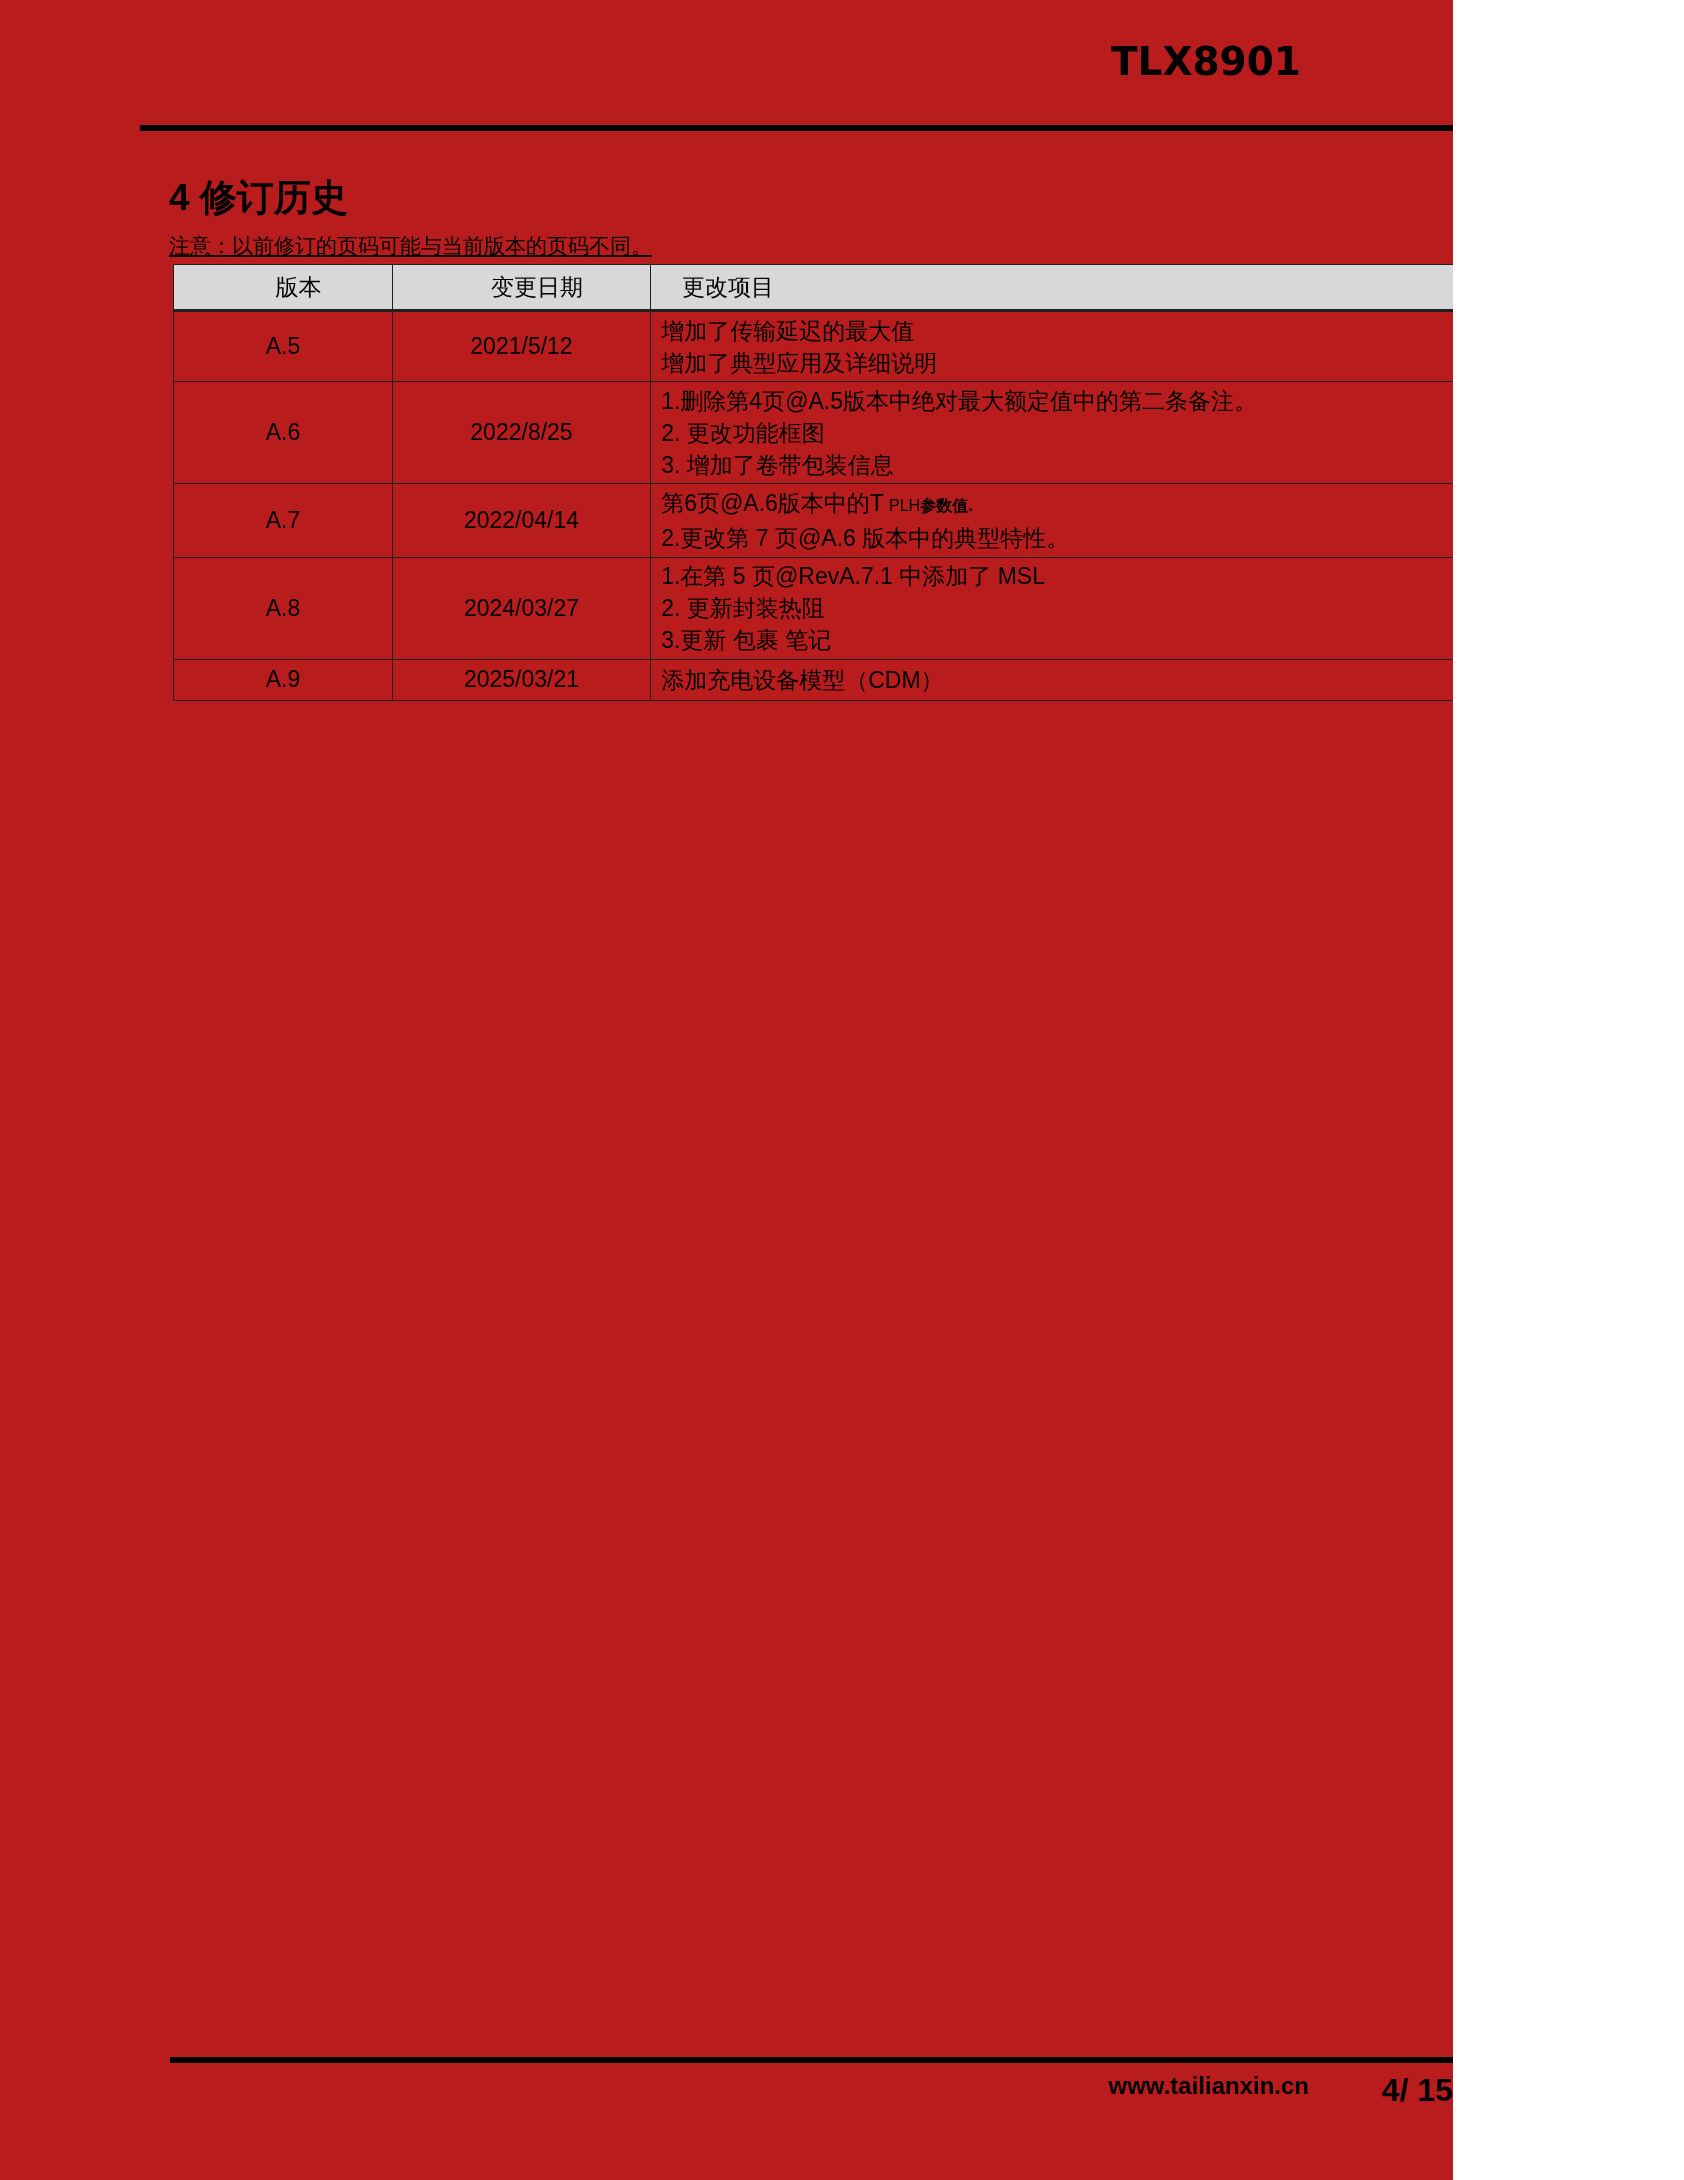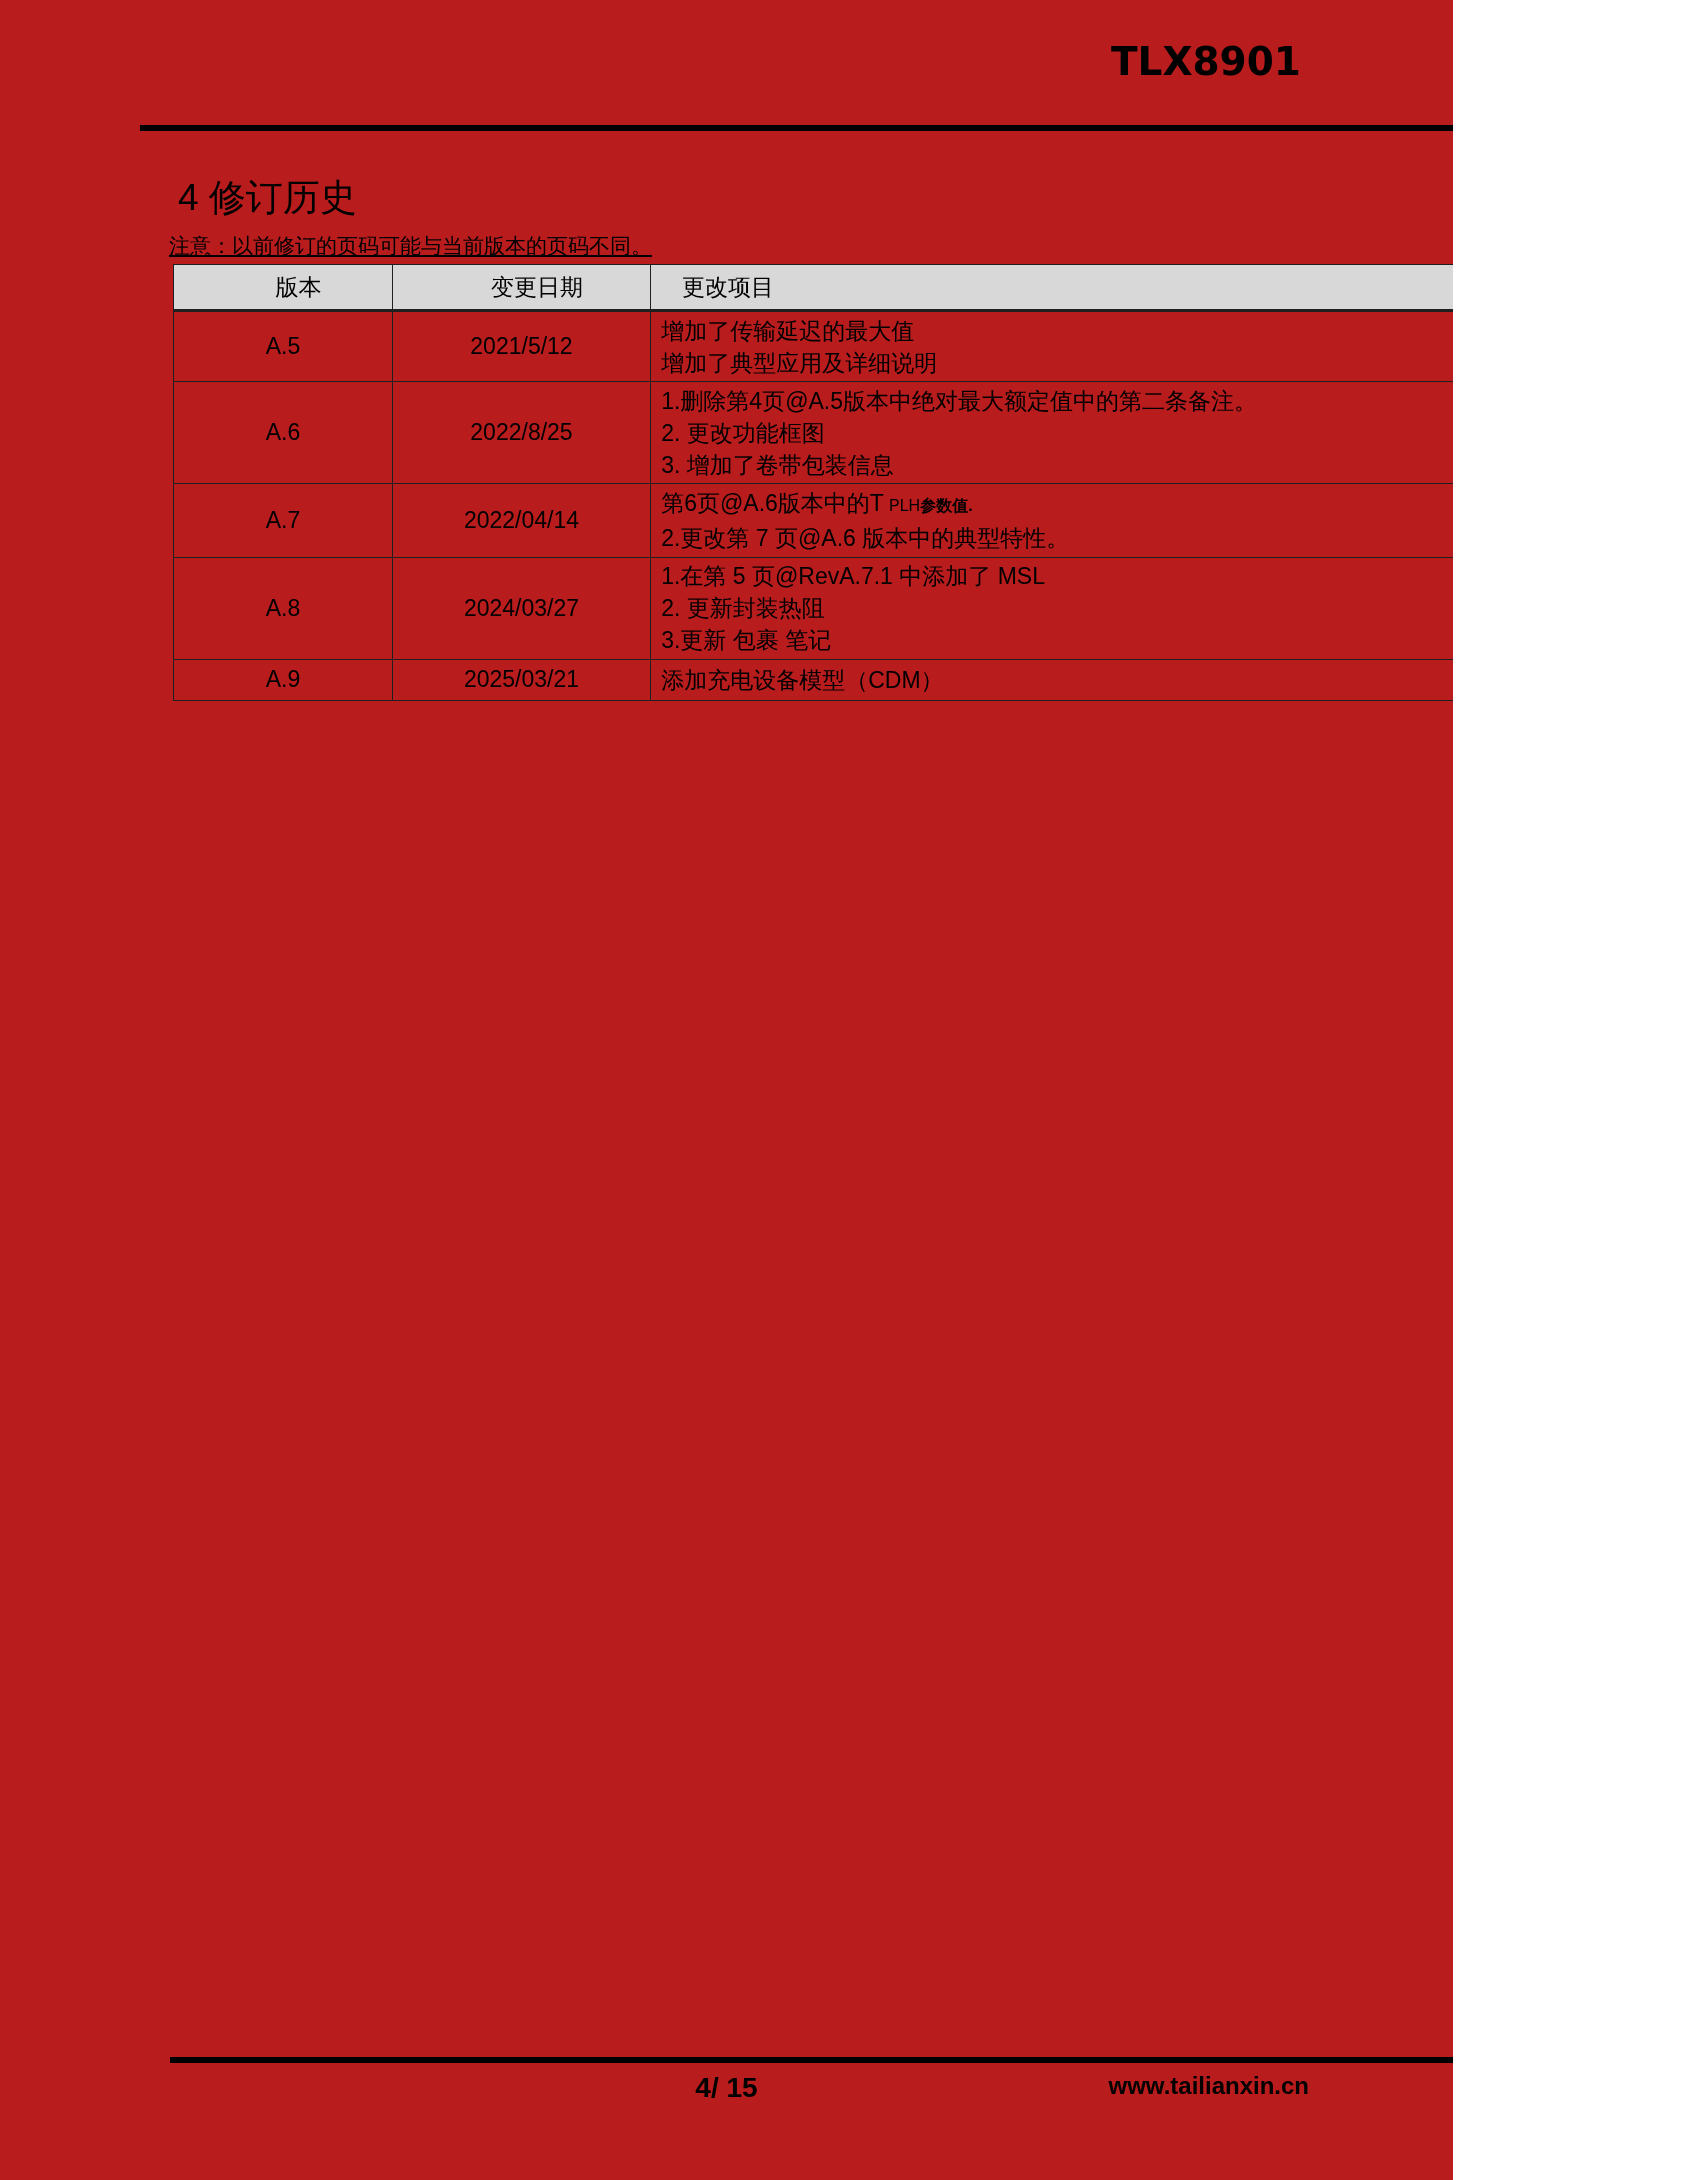--- a/index.html
+++ b/index.html
@@ -24,23 +24,23 @@
   }
   .header-rule {
     position:absolute;
     top:125px; left:140px;
     width:1394px; height:6px;
     background:#000000;
   }
   
   .section-title {
     position:absolute;
-    top:173px; left:178px;
+    top:173px; left:169px;
     font-size:37px;
-    font-weight:normal;
+    font-weight:bold;
   }
   .note {
     position:absolute;
     top:232px; left:169px;
     font-size:21px;
     text-decoration:underline;
   }
   
   table.rev-table {
     position:absolute;
@@ -74,22 +74,22 @@
   .footer-rule {
     position:absolute;
     top:2057px; left:170px;
     width:1363px; height:6px;
     background:#000000;
   }
   .page-number {
     position:absolute;
     top:2072px; left:0;
     width:100%;
-    text-align:center;
-    font-size:28px;
+    text-align:right;
+    font-size:32px;
     font-weight:bold;
   }
   .website {
     position:absolute;
     top:2072px; right:144px;
     font-size:24px;
     font-weight:bold;
     color:#000000;
     text-decoration:none;
   }

